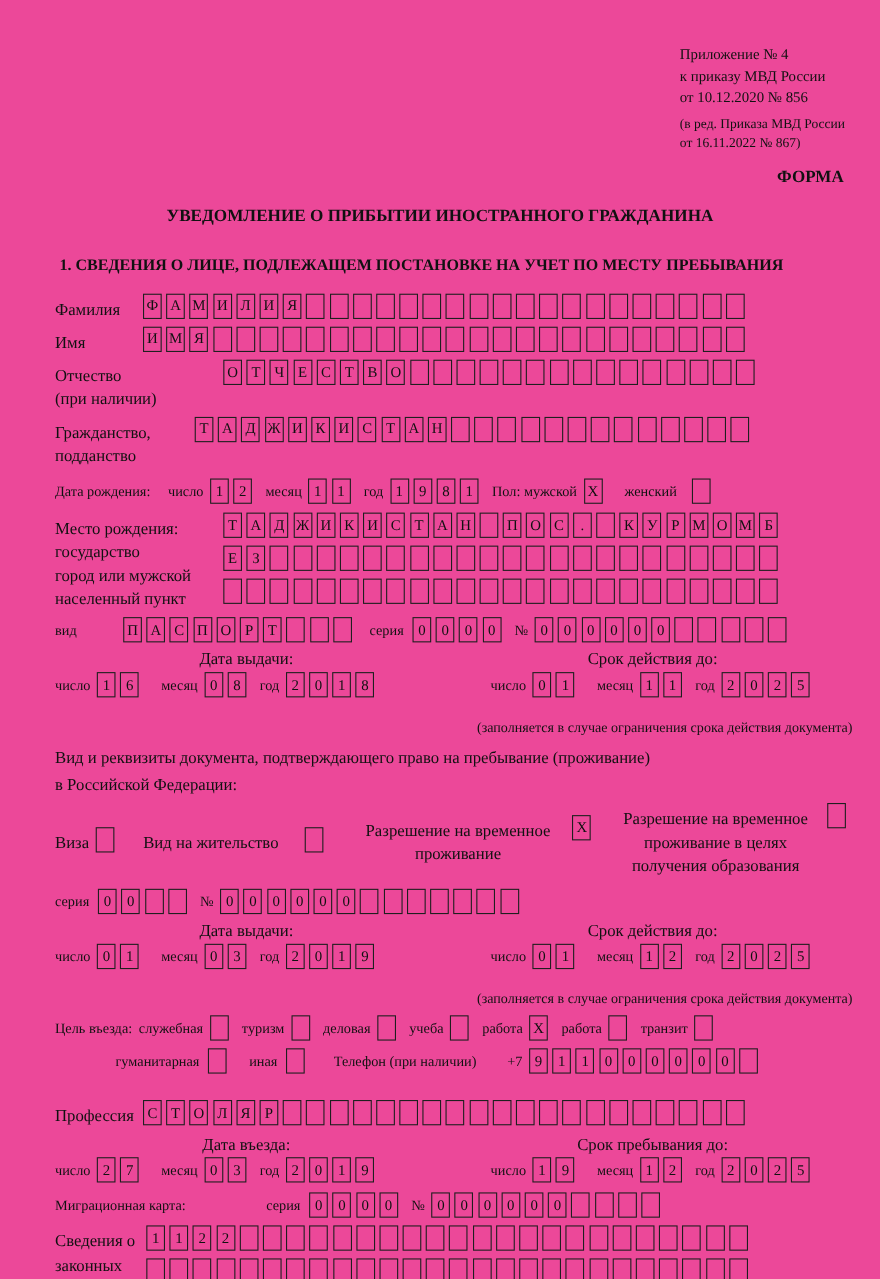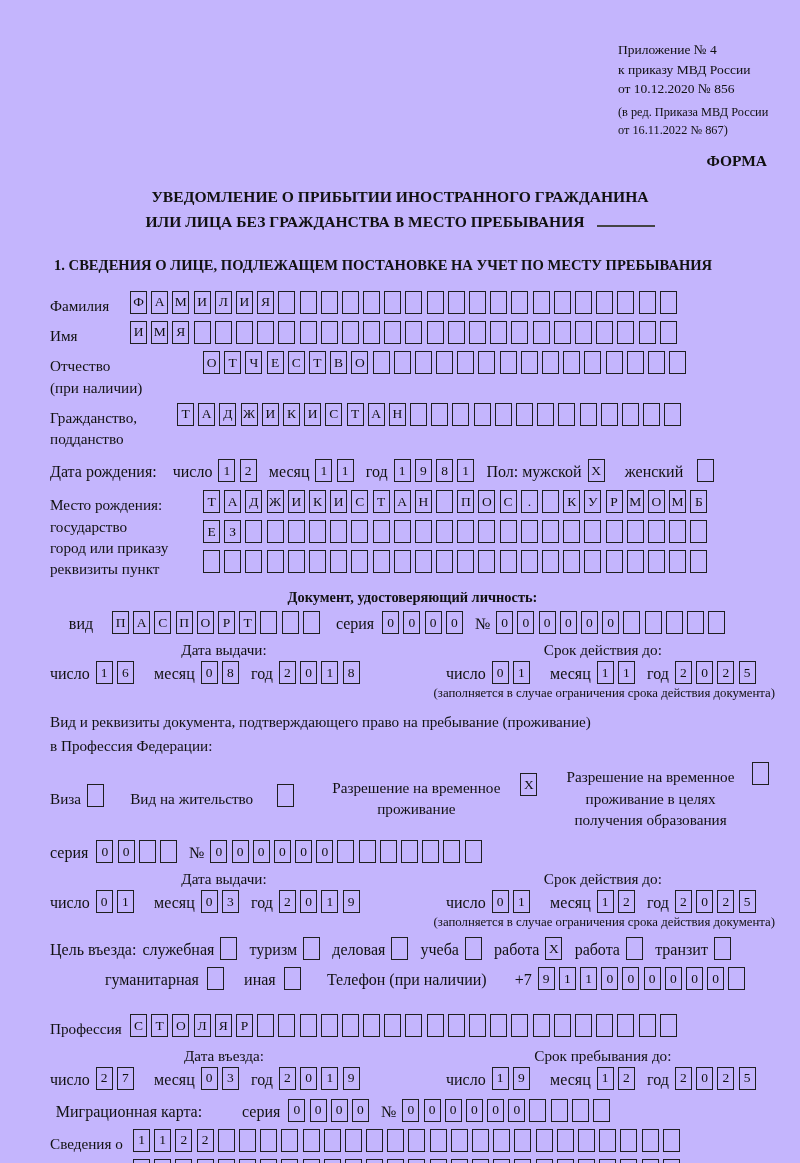--- a/index.html
+++ b/index.html
@@ -1,18 +1,18 @@
 <!DOCTYPE html>
 <html><head>
 <meta charset="utf-8">
 <style>
   * { box-sizing: border-box; margin: 0; padding: 0; }
   html,body { background:#fff; }
   .page {
-    width: 800px; height: 1163px; background: #c4b5fd; color: #111;
+    width: 800px; height: 1163px; background: #ec4899; color: #111;
     font-family: "Liberation Serif", "DejaVu Serif", serif;
     position: relative; overflow: hidden;
   }
   
   .appendix { padding: 40px 20px 0 618px; line-height: 1.45; }
   .apx-line { font-size: 13.5px; white-space: nowrap; }
   .rev-line { font-size: 12.3px; white-space: nowrap; }
   .rev-first { margin-top: 5px; }
   .forma { text-align: right; padding-right: 33px; font-weight: bold; font-size: 15.5px; margin-top: 13px; }
   
@@ -24,29 +24,29 @@
   .row { display: flex; align-items: flex-start; margin-top: 5px; }
   .lbl { font-size: 15.2px; line-height: 1.4; padding-top: 4px; flex: none; }
   .w80 { width: 80px; } .w153 { width: 153px; } .w127 { width: 127px; } .w83 { width: 83px; }
   .cells { display: flex; flex: none; }
   .cell {
     flex: none; width: 17px; height: 23px; border: 1.6px solid #1f1f1f; margin-right: 4.2px;
     display: flex; align-items: center; justify-content: center; font-size: 13.5px;
   }
   .stack .cells { margin-bottom: 7px; }
   .dochdr { text-align: center; font-weight: bold; font-size: 14.4px; margin-top: 9px; }
-  .tok { font-size: 16px; padding-top: 4px; flex: none; text-align: center; }
+  .tok { font-size: 13px; padding-top: 4px; flex: none; }
   .ml { margin-left: 12px; } .mr { margin-right: 8px; } .mr6 { margin-right: 6px; }
   
   .dates { display: flex; margin-top: 7px; }
   .dhalf-l { width: 348px; }
   .dhalf-r { flex: none; margin-left: 48px; }
   .dtitle { text-align: center; font-size: 15.2px; margin-bottom: 2px; }
   .dline { display: flex; }
-  .caption { font-size: 12.8px; text-align: right; margin-top: 2px; }
+  .caption { font-size: 12.8px; text-align: right; margin-top: 20px; }
   .permit-intro { font-size: 15.2px; margin-top: 9px; line-height: 1.55; }
   .permit-row { display: flex; margin-top: 5px; align-items: center; }
   .pgrp { display: flex; align-items: flex-start; }
   .plbl { font-size: 15.2px; padding-top: 4px; line-height: 1.4; }
   .pc { text-align: center; }
   .w190 { width: 192px; } .w185 { width: 186px; }
   .gap24 { margin-left: 22px; } .gap18 { margin-left: 16px; } .gap10 { margin-left: 8px; }
   .purp { display: flex; margin-top: 7px; align-items: flex-start; }
 </style>
 </head>
@@ -59,21 +59,20 @@
     <div class="apx-line">к приказу МВД России</div>
     <div class="apx-line">от 10.12.2020 № 856</div>
     <div class="rev-line rev-first">(в ред. Приказа МВД России</div>
     <div class="rev-line">от 16.11.2022 № 867)</div>
   </div>
 
   <div class="forma">ФОРМА</div>
 
   <div class="title">
     <div>УВЕДОМЛЕНИЕ О ПРИБЫТИИ ИНОСТРАННОГО ГРАЖДАНИНА</div>
-    <div><span>ИЛИ ЛИЦА БЕЗ ГРАЖДАНСТВА В МЕСТО ПРЕБЫВАНИЯ</span><span class="uline"></span></div>
   </div>
 
   <div class="sech">1. СВЕДЕНИЯ О ЛИЦЕ, ПОДЛЕЖАЩЕМ ПОСТАНОВКЕ НА УЧЕТ ПО МЕСТУ ПРЕБЫВАНИЯ</div>
 
   <div class="fbody">
 
     <div class="row">
       <div class="lbl w80">Фамилия</div>
       <div class="cells">
           <span class="cell">Ф</span>
@@ -228,22 +227,22 @@
       <span class="tok mr6 gap18">женский</span>
       <span class="cells gap10">
           <span class="cell"></span>
         </span>
     </div>
 
     <div class="row" style="margin-top:8px">
       <div class="lbl w153">
         <div>Место рождения:</div>
         <div>государство</div>
-        <div>город или приказу</div>
-        <div>реквизиты пункт</div>
+        <div>город или мужской</div>
+        <div>населенный пункт</div>
       </div>
       <div class="stack">
         <div class="cells">
             <span class="cell">Т</span>
             <span class="cell">А</span>
             <span class="cell">Д</span>
             <span class="cell">Ж</span>
             <span class="cell">И</span>
             <span class="cell">К</span>
             <span class="cell">И</span>
@@ -313,21 +312,20 @@
             <span class="cell"></span>
             <span class="cell"></span>
             <span class="cell"></span>
             <span class="cell"></span>
             <span class="cell"></span>
             <span class="cell"></span>
           </div>
       </div>
     </div>
 
-    <div class="dochdr">Документ, удостоверяющий личность:</div>
 
     <div class="row">
       <span class="tok" style="width:62px">вид</span>
       <span class="cells">
           <span class="cell">П</span>
           <span class="cell">А</span>
           <span class="cell">С</span>
           <span class="cell">П</span>
           <span class="cell">О</span>
           <span class="cell">Р</span>
@@ -402,21 +400,21 @@
               <span class="cell">2</span>
               <span class="cell">5</span>
             </span>
         </div>
       </div>
     </div>
     <div class="caption">(заполняется в случае ограничения срока действия документа)</div>
 
     <div class="permit-intro">
       <div>Вид и реквизиты документа, подтверждающего право на пребывание (проживание)</div>
-      <div>в Профессия Федерации:</div>
+      <div>в Российской Федерации:</div>
     </div>
 
     <div class="permit-row">
       <div class="pgrp">
         <span class="plbl mr6">Виза</span>
         <span class="cells">
             <span class="cell"></span>
           </span>
       </div>
       <div class="pgrp gap24">

